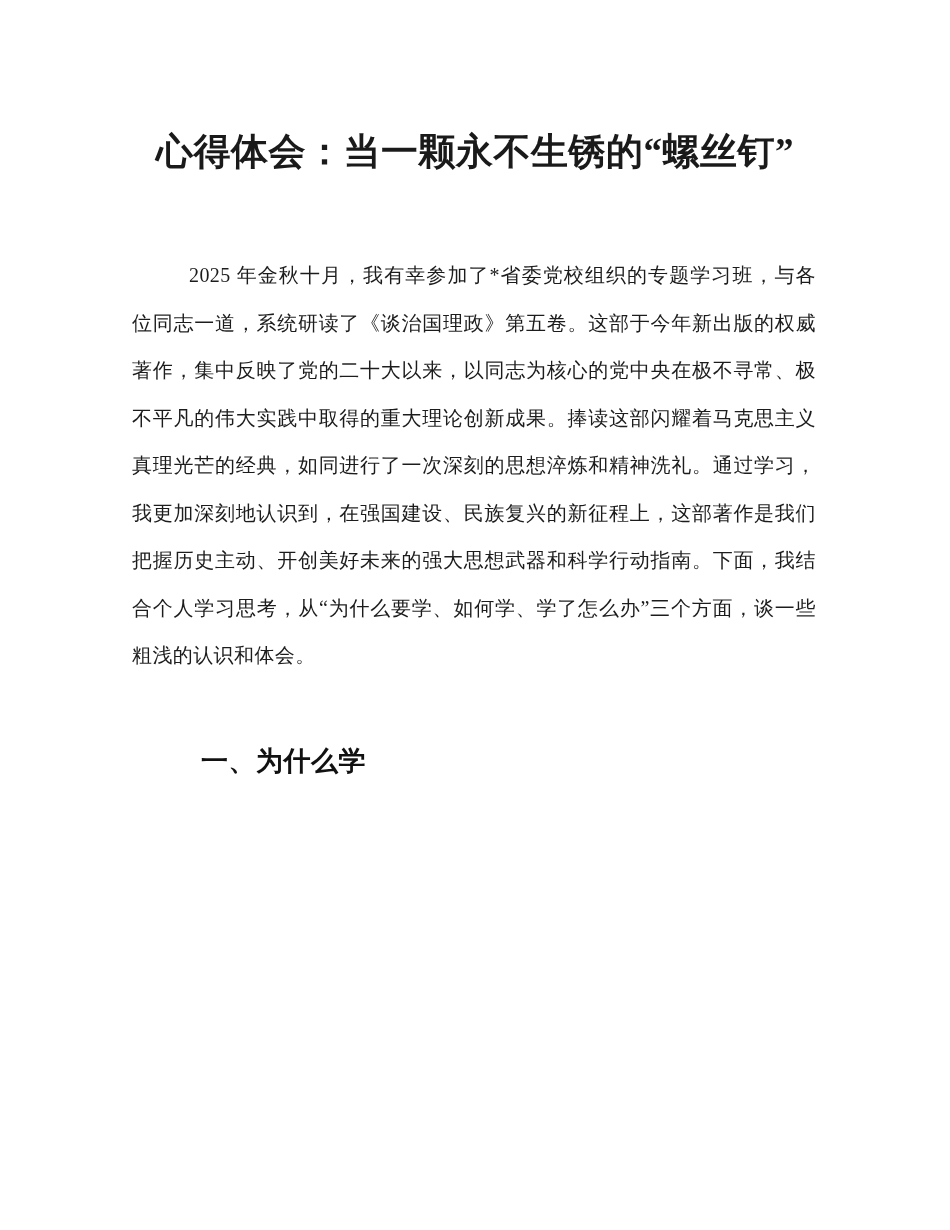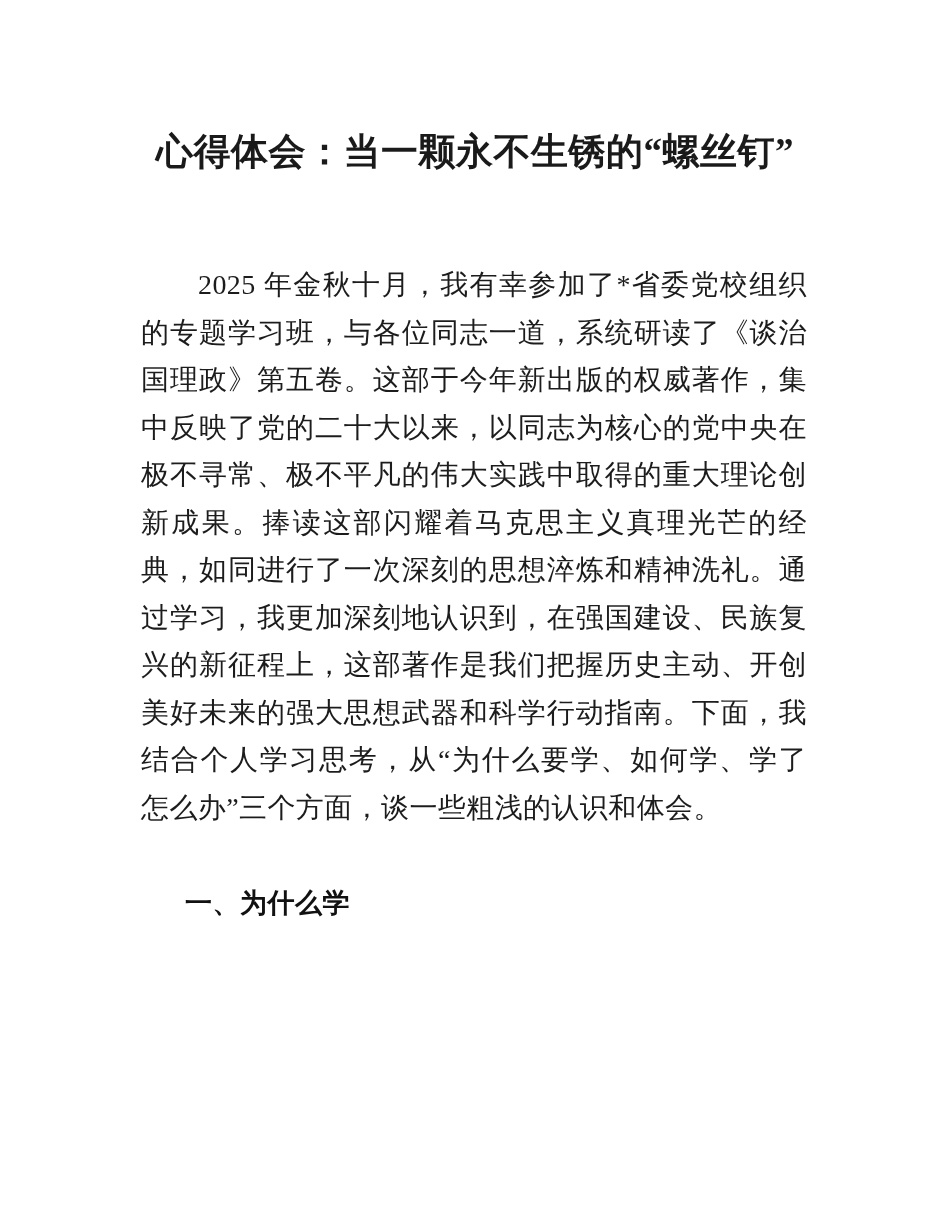--- a/index.html
+++ b/index.html
@@ -36,38 +36,38 @@
   
   .body-block {
     position: absolute;
     left: 128px;
     top: 248px;
     width: 692px;
   }
 
   .para {
     font-family: "Liberation Serif", "DejaVu Serif", serif;
-    font-size: 28px;
+    font-size: 20px;
     line-height: 47.5px;
     color: #1c1c1c;
     text-align: justify;
     text-justify: inter-character;
-    margin: 13px;
+    margin: 4px;
     letter-spacing: 0.4px;
     text-indent: 57px;
   }
 
   
   .section-heading {
-    font-family: Liberation Mono, monospace;
+    font-family: Liberation Sans, sans-serif;
     font-weight: bold;
     font-size: 27px;
     line-height: 47.5px;
     color: #111111;
-    margin: 0;
+    margin: 16px;
     text-indent: 57px;
     letter-spacing: 0.5px;
   }
 
   .gap-before-heading { height: 38px; }
   .gap-after-heading  { height: 24px; }
 
   
   .lead-bold {
     font-family: "Liberation Sans", "DejaVu Sans", sans-serif;

